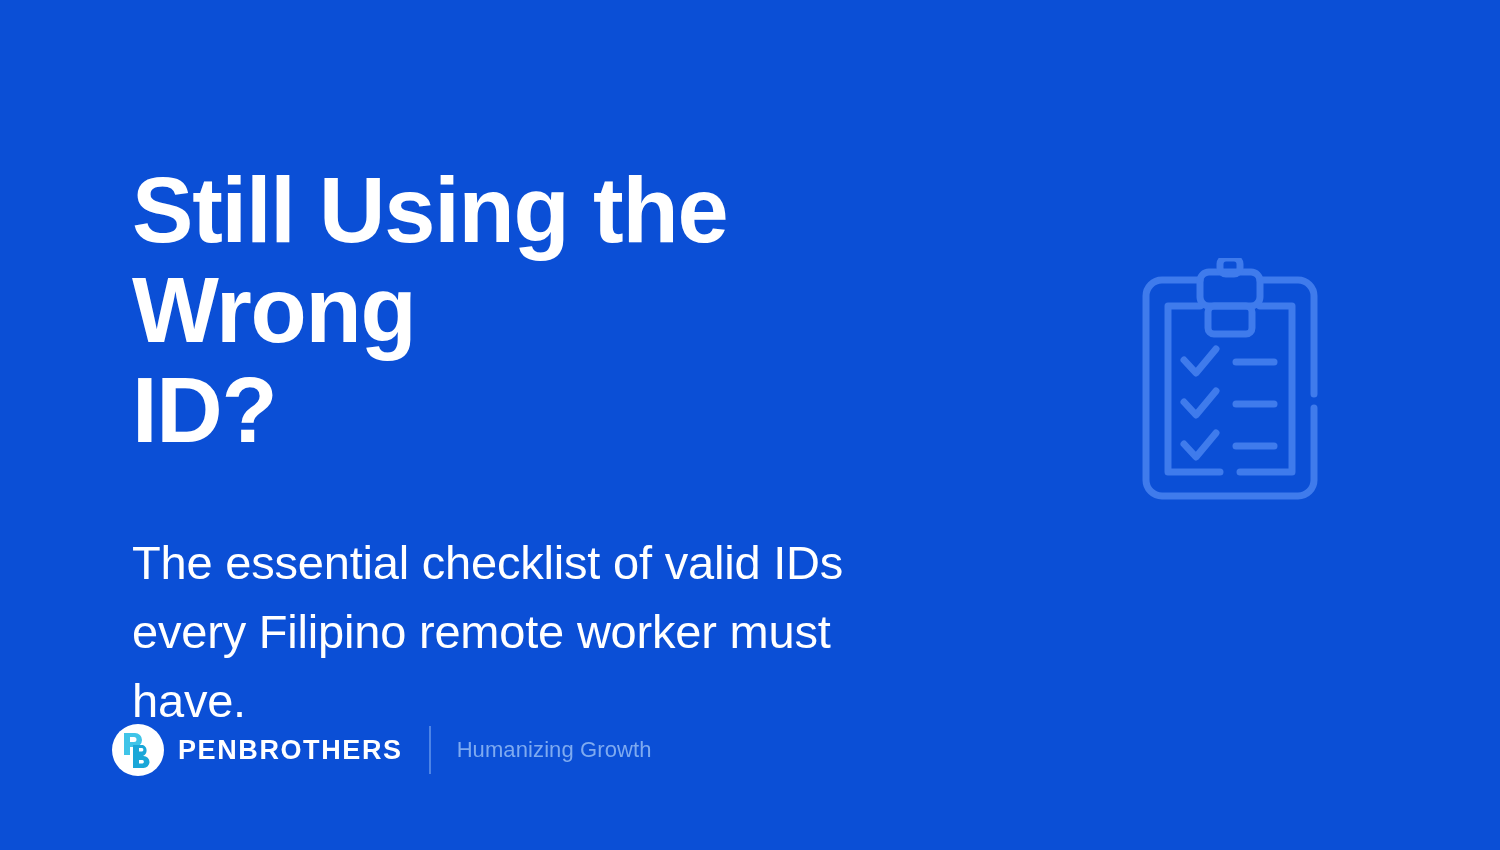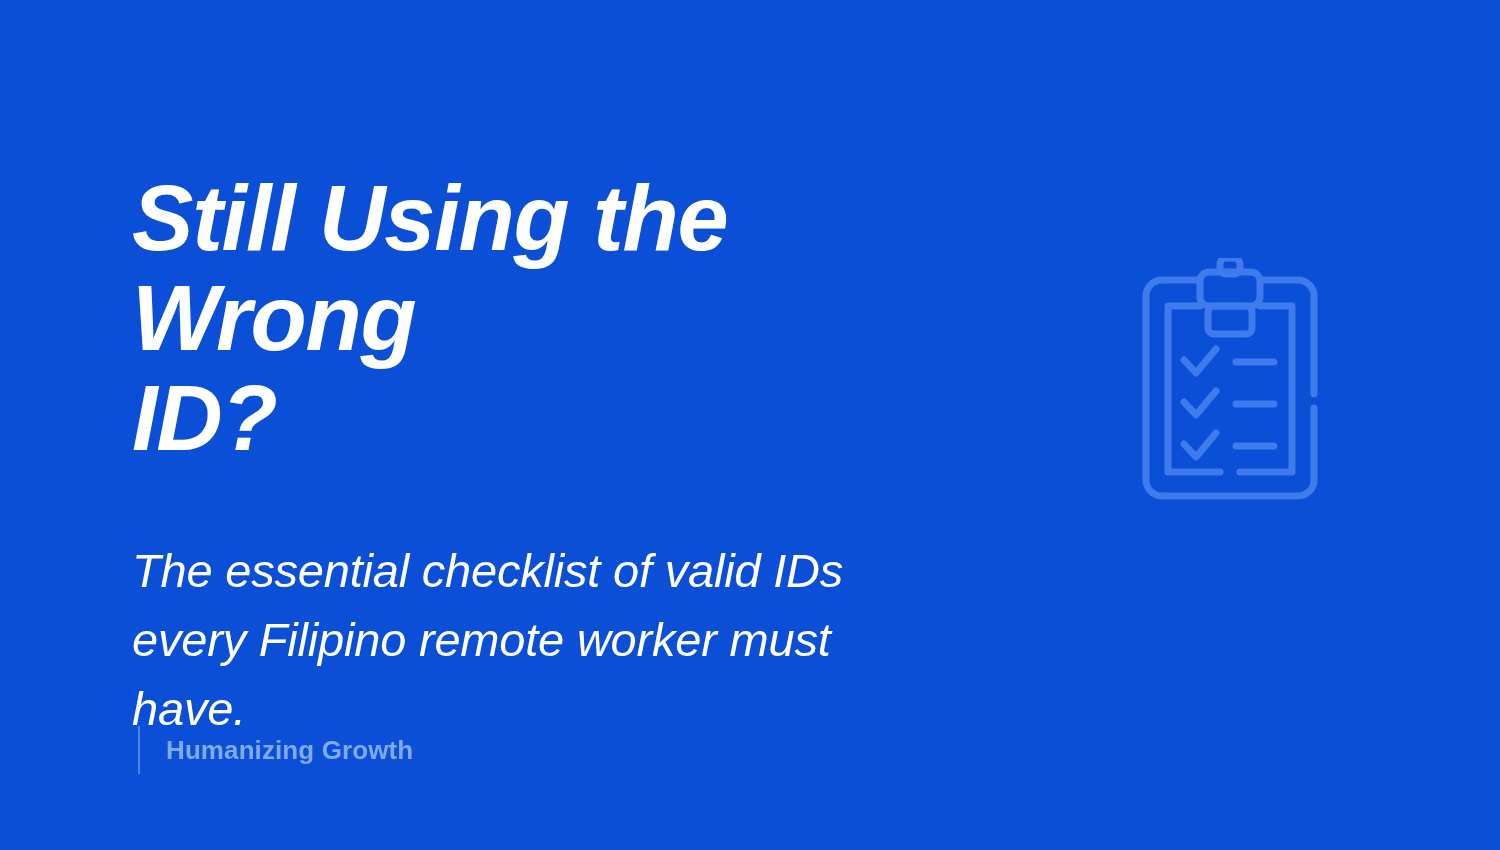--- a/index.html
+++ b/index.html
@@ -14,23 +14,22 @@
     position:relative;
     width:1500px;
     height:850px;
     background:#0b4fd6;
   }
 
   
   .content {
     position:absolute;
     left:132px;
-    top:168px;
+    top:160px;
     width:900px;
-    font-style:italic;
   }
   .headline {
     color:#ffffff;
     font-size:92px;
     font-weight:700;
     line-height:100px;
     letter-spacing:-1.2px;
     white-space:pre-line;
   }
   .subhead {
@@ -76,22 +75,22 @@
   }
   .divider {
     width:2px;
     height:48px;
     background:#4d84e6;
     margin:0 26px;
     flex:0 0 auto;
   }
   .tagline {
     color:#7eaaf0;
-    font-size:26px;
-    font-weight:700;
+    font-size:22px;
+    font-weight:400;
     letter-spacing:0.1px;
     text-align:center;
   }
 
   
   .illustration {
     position:absolute;
     left:1138px;
     top:258px;
     width:184px;
@@ -134,19 +133,37 @@
       <path d="M46 186 l12 13 l20 -24"></path>
 
       <path d="M98 104 H136"></path>
       <path d="M98 146 H136"></path>
       <path d="M98 188 H136"></path>
     </svg>
   </div>
 
   <div class="footer">
 
+    <div class="logo-lockup">
+      <div class="logo-badge">
+        <svg width="34" height="38" viewBox="0 0 34 38" xmlns="http://www.w3.org/2000/svg">
+
+          <g fill="#3fc4e8">
+            <rect x="3" y="2" width="6" height="22"></rect>
+            <path d="M3 2 h11 a7 7 0 0 1 0 14 h-11 v-5 h10 a2.5 2.5 0 0 0 0 -5 h-10 z"></path>
+          </g>
+
+          <g fill="#1aa7d8">
+            <rect x="12" y="14" width="6" height="23"></rect>
+            <path d="M12 14 h10 a6 6 0 0 1 0 11 h-10 v-4.5 h9 a1.8 1.8 0 0 0 0 -3.5 h-9 z"></path>
+            <path d="M12 25 h10.5 a6 6 0 0 1 0 12 h-10.5 v-4.5 h9.5 a1.8 1.8 0 0 0 0 -3.5 h-9.5 z"></path>
+          </g>
+        </svg>
+      </div>
+      <span class="wordmark">PENBROTHERS</span>
+    </div>
 
     <div class="divider"></div>
 
     <span class="tagline">Humanizing Growth</span>
   </div>
 
 </div>
 
 </body></html>

